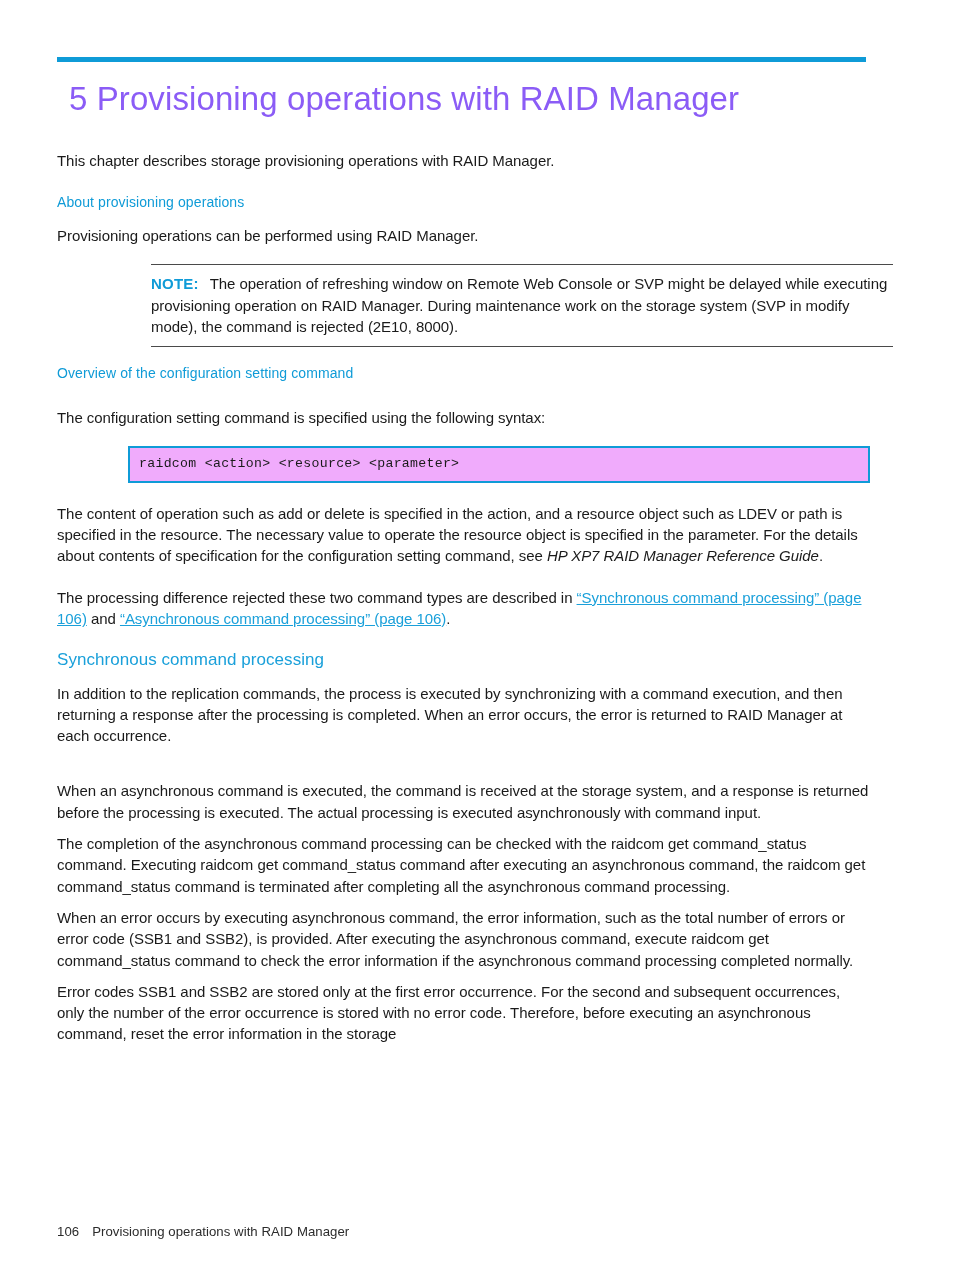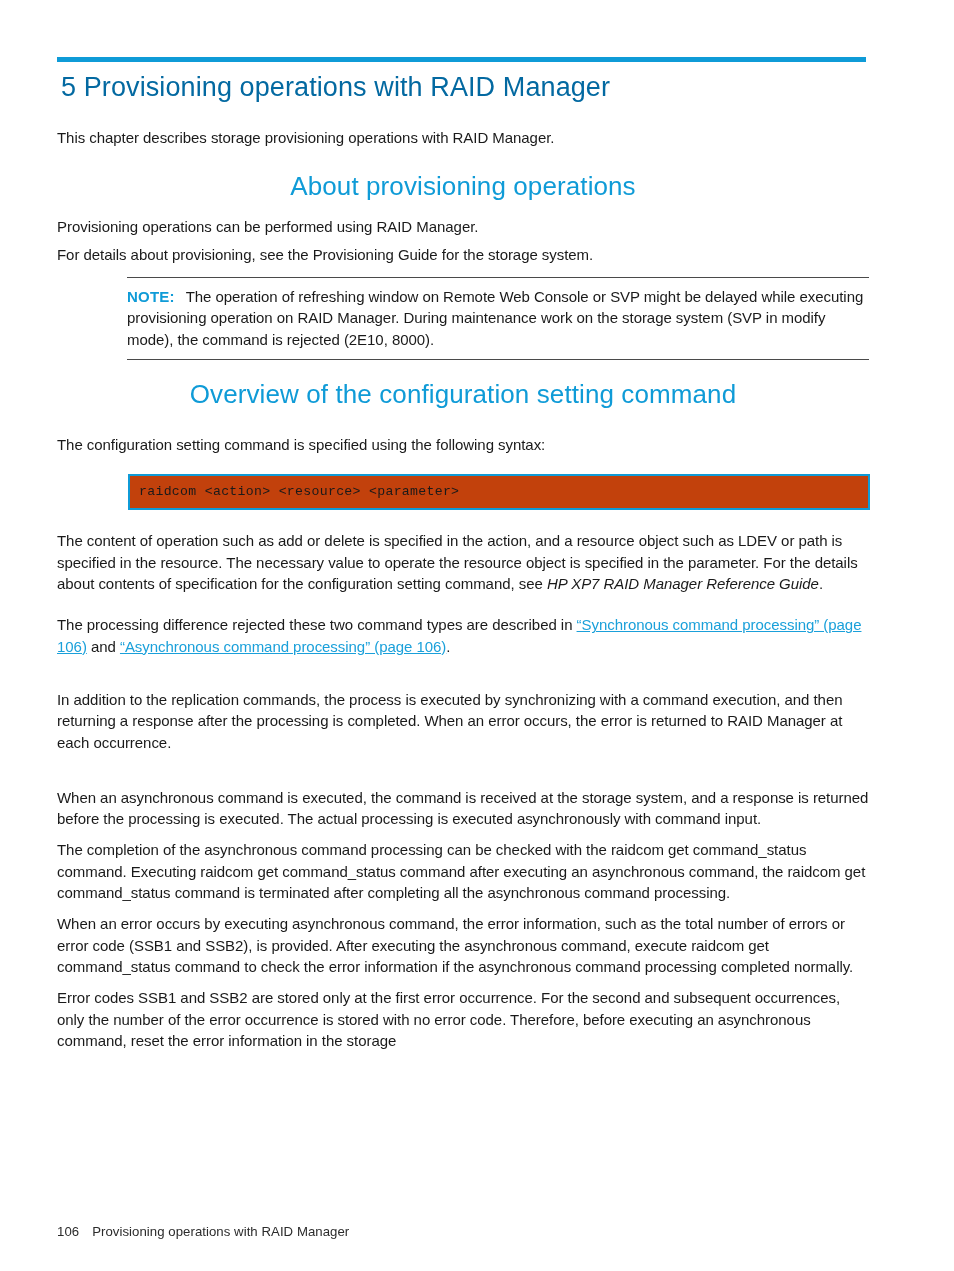--- a/index.html
+++ b/index.html
@@ -35,38 +35,37 @@
   }
 
   .content {
     position: absolute;
     left: 57px;
     top: 66px;
     width: 812px;
   }
 
   h1.chapter-title {
-    font-size: 27px;
+    font-size: 33px;
     font-weight: normal;
-    color: #0369a1;
-    margin: 4px;
+    color: #8b5cf6;
+    margin: 12px;
     padding: 0;
     line-height: 1.28;
     letter-spacing: 0.1px;
   }
 
   h2.section-title {
-    font-size: 26px;
+    font-size: 14px;
     font-weight: normal;
     color: #0f9bd7;
     margin: 0;
     padding: 0;
     line-height: 1.25;
     letter-spacing: 0.1px;
-    text-align: center;
   }
 
   h3.subsection-title {
     font-size: 17px;
     font-weight: normal;
     color: #1aa0da;
     margin: 0;
     padding: 0;
     line-height: 1.25;
     letter-spacing: 0.05px;
@@ -88,38 +87,38 @@
     color: #1aa0da;
   }
 
   .italic { font-style: italic; }
 
   
   .note-block {
     border-top: 1.6px solid #4a4a4a;
     border-bottom: 1.6px solid #4a4a4a;
     padding: 8px 0 9px 0;
-    margin-left: 70px;
+    margin-left: 94px;
     width: 742px;
     box-sizing: border-box;
   }
   .note-label {
     color: #0f9bd7;
     font-weight: bold;
     letter-spacing: 0.2px;
   }
   .note-gap { display: inline-block; width: 11px; }
 
   
   .code-box {
     margin-left: 71px;
     width: 742px;
     box-sizing: border-box;
     border: 2.5px solid #0f9bd7;
-    background: #c2410c;
+    background: #f0abfc;
     padding: 8px 0 9px 9px;
   }
   .code-text {
     font-family: "Liberation Mono", "DejaVu Sans Mono", monospace;
     font-size: 13.2px;
     line-height: 1.2;
     color: #1a1a1a;
     white-space: pre;
     letter-spacing: 0.3px;
   }
@@ -160,21 +159,20 @@
     <p class="body indent">This chapter describes storage provisioning operations with RAID Manager.</p>
 
     <div class="sp-22"></div>
 
     <h2 class="section-title">About provisioning operations</h2>
 
     <div class="sp-14"></div>
 
     <p class="body indent">Provisioning operations can be performed using RAID Manager.</p>
     <div class="sp-6"></div>
-    <p class="body indent">For details about provisioning, see the Provisioning Guide for the storage system.</p>
 
     <div class="sp-12"></div>
 
     <div class="note-block">
       <p class="body"><span class="note-label">NOTE:</span><span class="note-gap"></span><span>The operation of refreshing window on Remote Web Console or SVP might be delayed while executing provisioning operation on RAID Manager. During maintenance work on the storage system (SVP in modify mode), the command is rejected (2E10, 8000).</span></p>
     </div>
 
     <div class="sp-18"></div>
 
     <h2 class="section-title">Overview of the configuration setting command</h2>
@@ -196,20 +194,21 @@
 
     <div class="sp-10"></div>
 
 
     <div class="sp-10"></div>
 
     <p class="body indent"><span>The processing difference rejected these two command types are described in </span><a class="link" href="#">“Synchronous command processing” (page 106)</a><span> and </span><a class="link" href="#">“Asynchronous command processing” (page 106)</a><span>.</span></p>
 
     <div class="sp-20"></div>
 
+    <h3 class="subsection-title">Synchronous command processing</h3>
 
     <div class="sp-12"></div>
 
     <p class="body indent">In addition to the replication commands, the process is executed by synchronizing with a command execution, and then returning a response after the processing is completed. When an error occurs, the error is returned to RAID Manager at each occurrence.</p>
 
     <div class="sp-22"></div>
 
 
     <div class="sp-12"></div>
 

